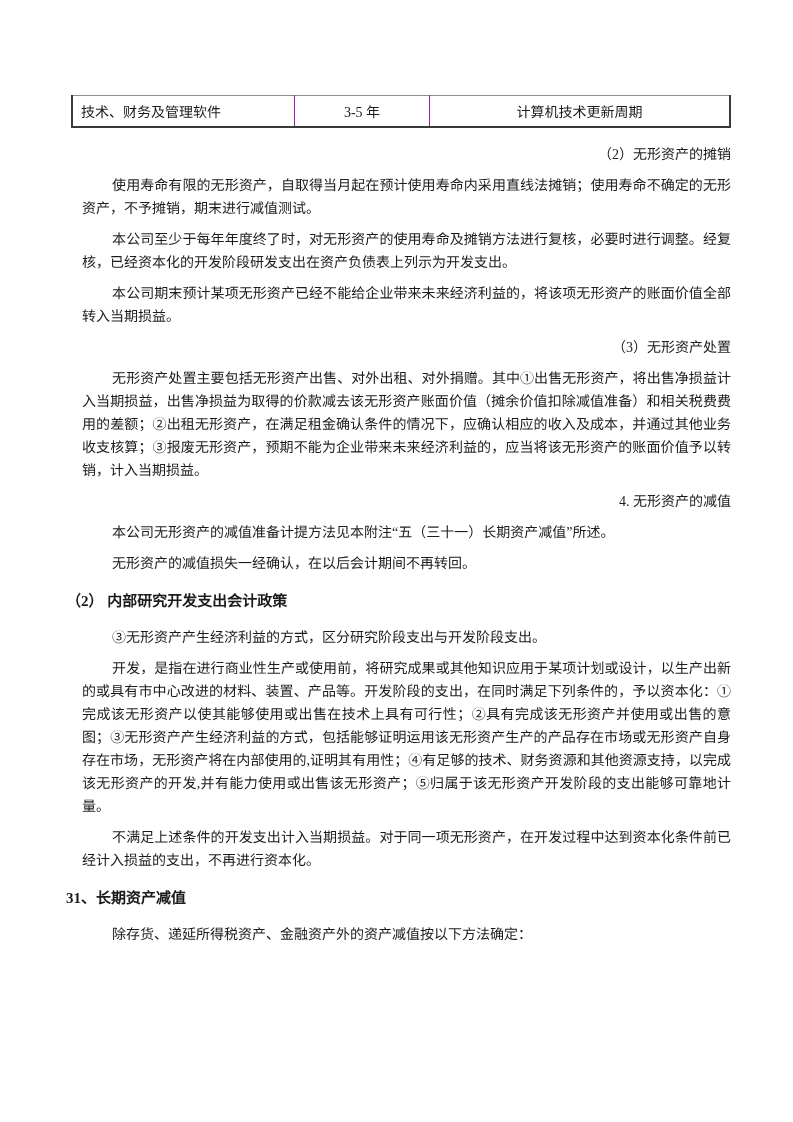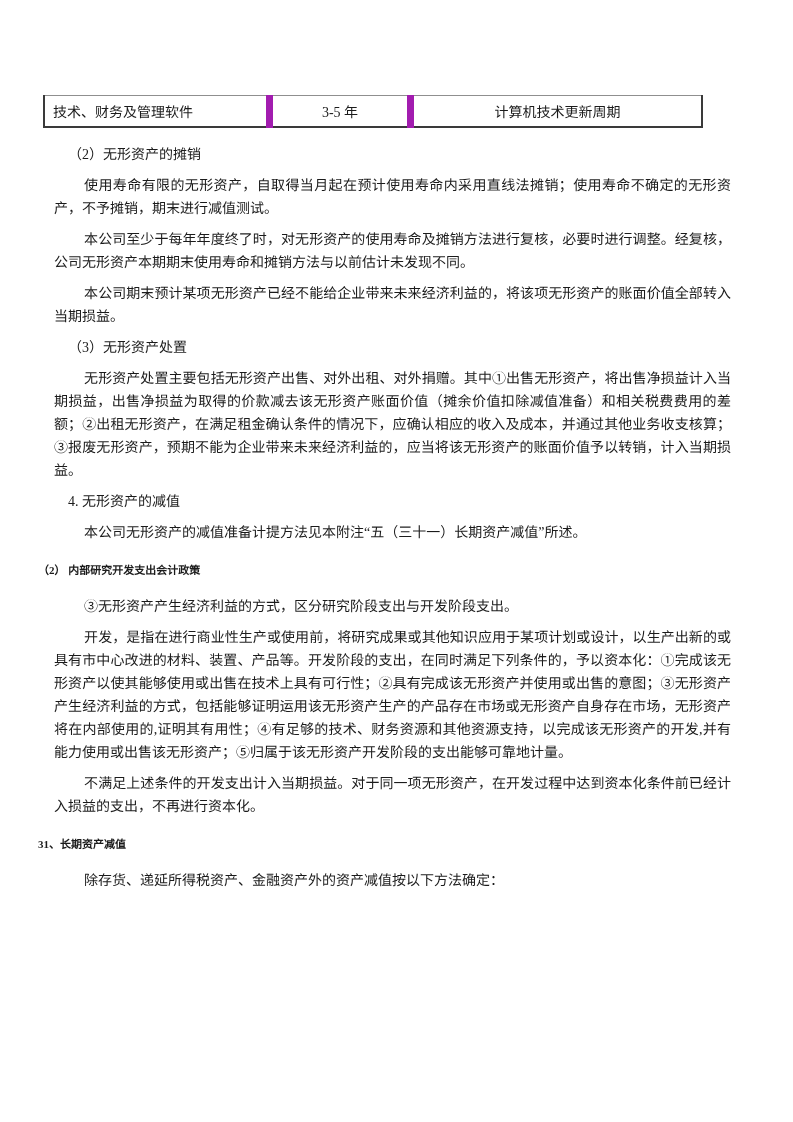--- a/index.html
+++ b/index.html
@@ -11,36 +11,36 @@
     width: 793px;
     height: 1122px;
     font-family: "Liberation Serif", "DejaVu Serif", serif;
     color: #1b1b1b;
     overflow: hidden;
   }
   .page {
     box-sizing: border-box;
     width: 793px;
     height: 1122px;
-    padding: 95px 62px 0 38px;
+    padding: 95px 62px 0 66px;
     background: #ffffff;
   }
   
   table.ultable {
     border-collapse: collapse;
     table-layout: fixed;
     width: 660px;
     margin-left: 5px;
     border-left: 2px solid #3a3a3a;
     border-right: 2px solid #3a3a3a;
     border-top: 1px solid #8f8f8f;
     border-bottom: 2px solid #3a3a3a;
   }
   table.ultable td {
-    border-left: 7px solid #a21caf;
+    border-left: 1px solid #a21caf;
     height: 28px;
     font-size: 14px;
     padding: 1px 8px;
     vertical-align: middle;
     white-space: nowrap;
     overflow: hidden;
   }
   table.ultable td:first-child { border-left: none; }
   td.c-name  { width: 205px; text-align: left; }
   td.c-years { width: 118px; text-align: center; }
@@ -53,26 +53,26 @@
     line-height: 23px;
   }
   .paragraph {
     margin: 0 0 8px 16px;
     text-indent: 2.15em;
     text-align: justify;
   }
   .subheading {
     margin: 0 0 8px 0;
     text-indent: 2.15em;
-    text-align: left;
+    text-align: right;
   }
   .bold-heading {
     margin: 15px 0 13px 0;
     font-weight: bold;
-    font-size: 11px;
+    font-size: 15px;
     text-indent: 0;
     text-align: left;
   }
 </style>
 </head>
 <body>
 
 <div class="page">
 
   <table class="ultable">
@@ -81,26 +81,27 @@
         <td class="c-name">技术、财务及管理软件</td>
         <td class="c-years">3-5 年</td>
         <td class="c-basis">计算机技术更新周期</td>
       </tr>
     </tbody>
   </table>
 
   <div class="content">
       <p class="subheading">（2）无形资产的摊销</p>
       <p class="paragraph">使用寿命有限的无形资产，自取得当月起在预计使用寿命内采用直线法摊销；使用寿命不确定的无形资产，不予摊销，期末进行减值测试。</p>
-      <p class="paragraph">本公司至少于每年年度终了时，对无形资产的使用寿命及摊销方法进行复核，必要时进行调整。经复核，公司无形资产本期期末使用寿命和摊销方法与以前估计未发现不同。</p>
+      <p class="paragraph">本公司至少于每年年度终了时，对无形资产的使用寿命及摊销方法进行复核，必要时进行调整。经复核，已经资本化的开发阶段研发支出在资产负债表上列示为开发支出。</p>
       <p class="paragraph">本公司期末预计某项无形资产已经不能给企业带来未来经济利益的，将该项无形资产的账面价值全部转入当期损益。</p>
       <p class="subheading">（3）无形资产处置</p>
       <p class="paragraph">无形资产处置主要包括无形资产出售、对外出租、对外捐赠。其中①出售无形资产，将出售净损益计入当期损益，出售净损益为取得的价款减去该无形资产账面价值（摊余价值扣除减值准备）和相关税费费用的差额；②出租无形资产，在满足租金确认条件的情况下，应确认相应的收入及成本，并通过其他业务收支核算；③报废无形资产，预期不能为企业带来未来经济利益的，应当将该无形资产的账面价值予以转销，计入当期损益。</p>
       <p class="subheading">4. 无形资产的减值</p>
       <p class="paragraph">本公司无形资产的减值准备计提方法见本附注“五（三十一）长期资产减值”所述。</p>
+      <p class="paragraph">无形资产的减值损失一经确认，在以后会计期间不再转回。</p>
       <p class="bold-heading">（2） 内部研究开发支出会计政策</p>
       <p class="paragraph">③无形资产产生经济利益的方式，区分研究阶段支出与开发阶段支出。</p>
       <p class="paragraph">开发，是指在进行商业性生产或使用前，将研究成果或其他知识应用于某项计划或设计，以生产出新的或具有市中心改进的材料、装置、产品等。开发阶段的支出，在同时满足下列条件的，予以资本化：①完成该无形资产以使其能够使用或出售在技术上具有可行性；②具有完成该无形资产并使用或出售的意图；③无形资产产生经济利益的方式，包括能够证明运用该无形资产生产的产品存在市场或无形资产自身存在市场，无形资产将在内部使用的,证明其有用性；④有足够的技术、财务资源和其他资源支持，以完成该无形资产的开发,并有能力使用或出售该无形资产；⑤归属于该无形资产开发阶段的支出能够可靠地计量。</p>
       <p class="paragraph">不满足上述条件的开发支出计入当期损益。对于同一项无形资产，在开发过程中达到资本化条件前已经计入损益的支出，不再进行资本化。</p>
       <p class="bold-heading">31、长期资产减值</p>
       <p class="paragraph">除存货、递延所得税资产、金融资产外的资产减值按以下方法确定：</p>
     </div>
 
 </div>
 

